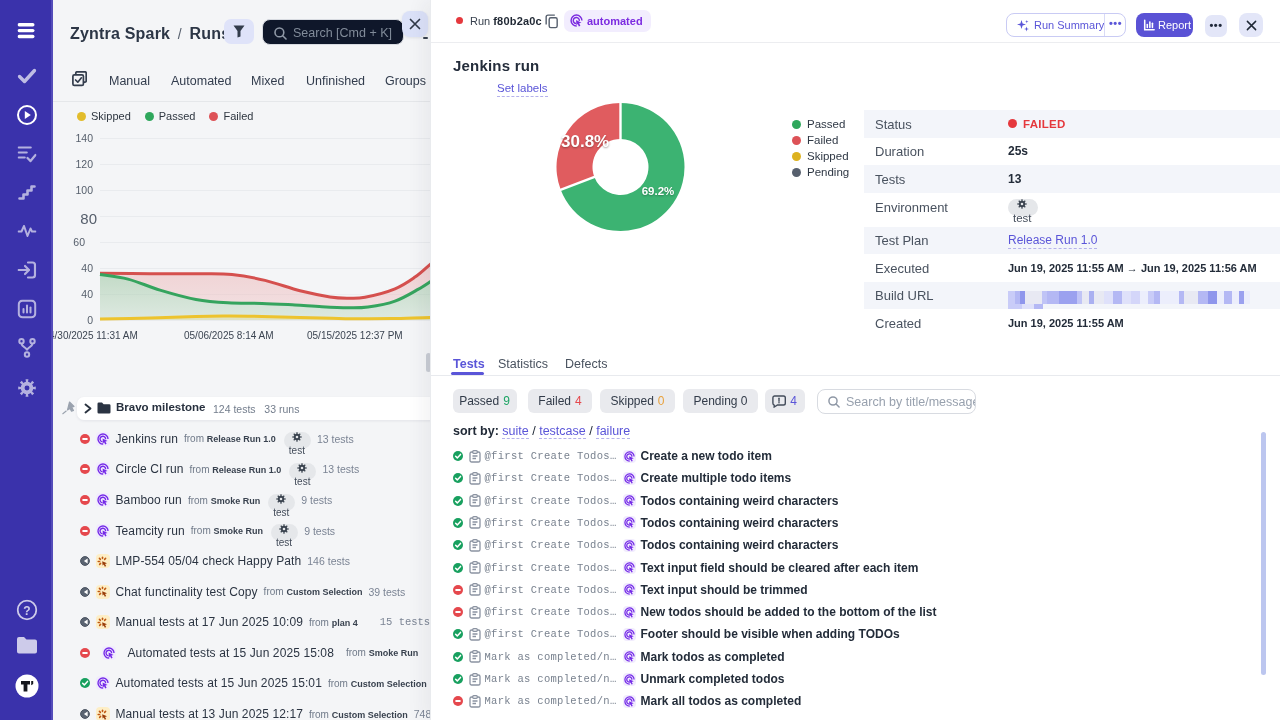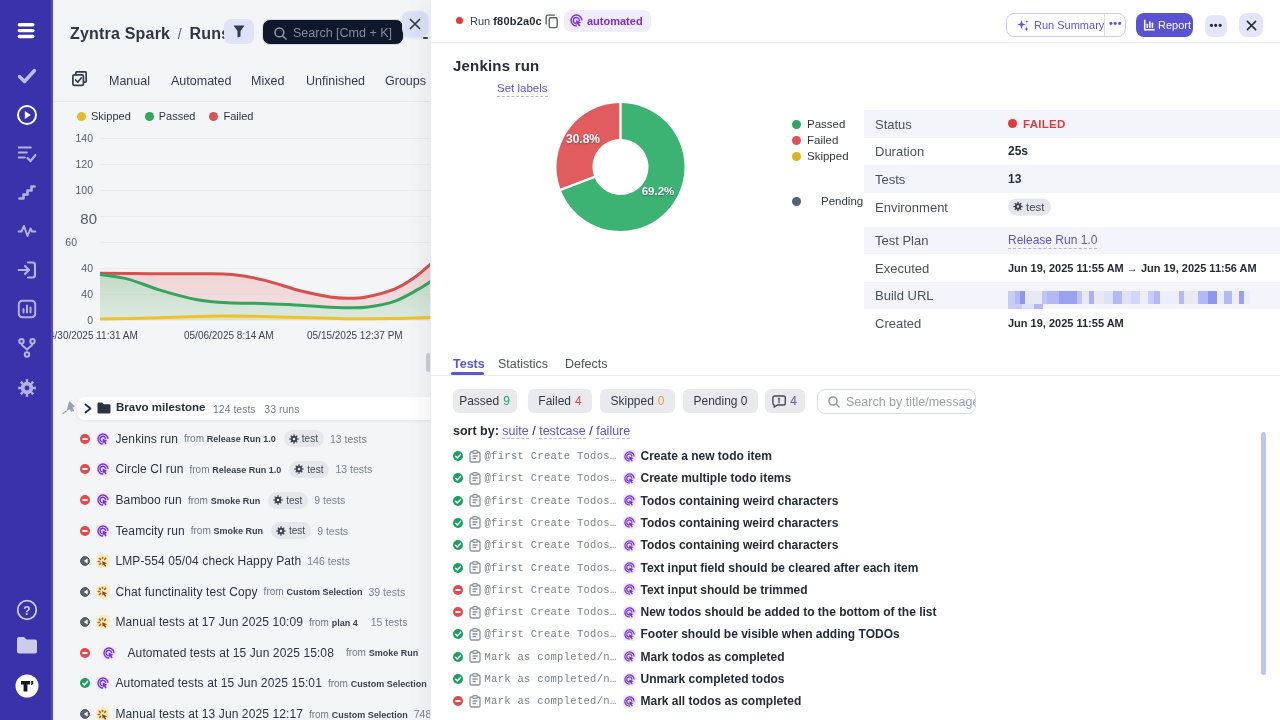--- a/index.html
+++ b/index.html
@@ -8,21 +8,21 @@
   .sidebar { position:absolute; left:0; top:0; width:53px; height:720px; background:#3a32ab; }
   .sidebar .edge { position:absolute; right:0; top:0; width:2px; height:720px; background:#6a63c4; opacity:.55; }
   .sicon { position:absolute; left:50%; transform:translate(-50%,-50%); }
   .leftpanel { position:absolute; left:53px; top:0; width:1227px; height:720px; background:#f4f5f7; overflow:hidden; }
   .drawer { position:absolute; left:430px; top:0; width:850px; height:720px; background:#fff; border-left:1px solid #e9ebee; box-shadow:-8px 0 16px rgba(30,34,60,.05); }
   .row { position:absolute; display:flex; align-items:center; white-space:nowrap; }
   .rname { font-size:12px; color:#2b3442; font-weight:500; letter-spacing:.1px; }
   .from { font-size:10px; color:#707a89; }
   .fromb { font-size:9px; color:#39424f; font-weight:700; }
   .ntests { font-size:10.5px; color:#7b8494; }
-  .pill { display:inline-flex; align-items:center; gap:3px; background:#e5e7ea; border-radius:9px; height:17px; padding:0 6px 0 5px; font-size:10px; color:#434c5a; font-weight:500; }
+  .pill { display:inline-flex; align-items:center; gap:3px; background:#e5e7ea; border-radius:9px; height:17px; padding:0 6px 0 5px; font-size:10px; color:#434c5a; font-weight:500;flex-direction:column; }
   .chip { position:absolute; top:389px; height:24px; background:#e9eaee; border-radius:6px; display:flex; align-items:center; justify-content:center; gap:4px; font-size:12px; font-weight:500; color:#323b49; }
   .ilabel { position:absolute; left:11px; top:50%; transform:translateY(-50%); font-size:13px; color:#49525f; font-weight:500; }
   .ival { position:absolute; left:144px; top:50%; transform:translateY(-50%); font-size:12px; color:#232c39; font-weight:700; white-space:nowrap; }
   .irow { position:absolute; left:433px; width:417px; height:27.5px; }
   .irow.str { background:#f3f5fa; }
   .trow { position:absolute; display:flex; align-items:center; white-space:nowrap; height:20px; }
   .mono { font-family:"Liberation Mono", monospace; font-size:10.5px; color:#79828f; letter-spacing:.3px; }
   .ttitle { font-size:12px; color:#232c39; font-weight:700; }
   .plink { color:#5a55d8; }
 </style></head>
@@ -141,21 +141,21 @@
       <span>Skipped</span>
     <span style="width:9px;height:9px;border-radius:50%;background:#2fa75c;margin-left:9px;"></span>
       <span>Passed</span>
     <span style="width:9px;height:9px;border-radius:50%;background:#dd5257;margin-left:9px;"></span>
       <span>Failed</span>
   </div>
   <div class="abs" style="left:0; top:132px; width:40px; text-align:right; font-size:10.5px; color:#555e6b;">140</div>
   <div class="abs" style="left:0; top:158px; width:40px; text-align:right; font-size:10.5px; color:#555e6b;">120</div>
   <div class="abs" style="left:0; top:184px; width:40px; text-align:right; font-size:10.5px; color:#555e6b;">100</div>
   <div class="abs" style="left:0; top:210px; width:44px; text-align:right; font-size:15px; color:#555e6b;">80</div>
-  <div class="abs" style="left:0; top:236px; width:24px; text-align:right; font-size:10.5px; color:#555e6b;">60</div>
+  <div class="abs" style="left:0; top:236px; width:32px; text-align:right; font-size:10.5px; color:#555e6b;">60</div>
   <div class="abs" style="left:0; top:262px; width:40px; text-align:right; font-size:10.5px; color:#555e6b;">40</div>
   <div class="abs" style="left:0; top:288px; width:40px; text-align:right; font-size:10.5px; color:#555e6b;">40</div>
   <div class="abs" style="left:0; top:314px; width:40px; text-align:right; font-size:10.5px; color:#555e6b;">0</div>
   <div class="abs" style="left:47px; top:138px; width:1180px; height:1px; background:#e9ebee;"></div>
   <div class="abs" style="left:47px; top:164px; width:1180px; height:1px; background:#e9ebee;"></div>
   <div class="abs" style="left:47px; top:190px; width:1180px; height:1px; background:#e9ebee;"></div>
   <div class="abs" style="left:47px; top:216px; width:1180px; height:1px; background:#e9ebee;"></div>
   <div class="abs" style="left:47px; top:242px; width:1180px; height:1px; background:#e9ebee;"></div>
   <div class="abs" style="left:47px; top:268px; width:1180px; height:1px; background:#e9ebee;"></div>
   <div class="abs" style="left:47px; top:294px; width:1180px; height:1px; background:#eceef1;"></div>
@@ -344,21 +344,21 @@
             <path d="M2.4 2.4 l1 1"></path>
             <path d="M1.2 5.5 h1.4"></path>
             <path d="M2.6 8.4 l1 -1"></path>
             <path d="M8.6 2.4 l-1 1"></path>
           </g>
           <path d="M5.2 5.2 L10 7.2 L8 8 L9.2 10 L7.8 10.7 L6.8 8.6 L5.6 9.6 Z" fill="#993d08"></path>
         </svg>
       </span>
     <span class="rname">Manual tests at 17 Jun 2025 10:09</span>
     <span class="from">from <span class="fromb">plan 4</span></span>
-    <span class="ntests" style="margin-left:7px;">15 tests</span>
+    <span class="ntests" style="margin-left:16px;font-family:Liberation Mono, monospace;">15 tests</span>
   </div>
   <div class="row" style="left:26.5px; top:642.8px; height:20px; gap:12px;">
     <svg width="10" height="10" viewBox="0 0 10 10" style="flex:none">
         <circle cx="5" cy="5" r="5" fill="#e5484d"></circle>
         <rect x="2.2" y="4.1" width="5.6" height="1.8" rx="0.9" fill="#fff"></rect>
       </svg>
     <span style="flex:none;width:14px;height:14px;border-radius:4px;background:#f1ecfd;display:inline-flex;align-items:center;justify-content:center;">
         <svg width="12" height="12" viewBox="0 0 12 12">
           <g fill="none" stroke="#7429e8" stroke-width="1.35">
             <path d="M11 6 A5 5 0 1 0 6.2 11"></path>
@@ -475,35 +475,35 @@
 
   <div class="abs" style="left:22px; top:57px; font-size:15px; font-weight:700; color:#242d3b; letter-spacing:.2px;">Jenkins run</div>
   <div class="abs" style="left:22px; top:82px; font-size:11.5px; color:#5a55d8; border-bottom:1px dashed #b5b2ec; padding-bottom:2px;margin-left:44px;">Set labels</div>
 
   <svg class="abs" style="left:125px; top:102px;" width="130" height="130" viewBox="0 0 130 130">
     <path d="M64.50 1.00 A64.0 64.0 0 1 1 4.70 87.81 L38.34 74.98 A28.0 28.0 0 1 0 64.50 37.00 Z" fill="#3cb372"></path>
     <path d="M4.70 87.81 A64.0 64.0 0 0 1 64.50 1.00 L64.50 37.00 A28.0 28.0 0 0 0 38.34 74.98 Z" fill="#e05c5f"></path>
     <line x1="64.50" y1="38.00" x2="64.50" y2="0.00" stroke="#fff" stroke-width="2.4"></line>
     <line x1="39.27" y1="74.62" x2="3.77" y2="88.17" stroke="#fff" stroke-width="2.4"></line>
   </svg>
-  <div class="abs" style="left:130px; top:132px; width:44px; text-align:center; font-size:12px; font-weight:700; color:#fff; text-shadow:0 1px 2px rgba(60,30,30,.45);">30.8%</div>
+  <div class="abs" style="left:130px; top:132px; width:44px; text-align:center; font-size:17px; font-weight:700; color:#fff; text-shadow:0 1px 2px rgba(60,30,30,.45);">30.8%</div>
   <div class="abs" style="left:205px; top:185px; width:44px; text-align:center; font-size:11.5px; font-weight:700; color:#fff; text-shadow:0 1px 2px rgba(20,60,40,.45);">69.2%</div>
   <div class="abs" style="left:361px; top:118px; display:flex; align-items:center; gap:6px;">
       <span style="width:9px;height:9px;border-radius:50%;background:#2fa75c;"></span>
       <span style="font-size:11.5px;color:#2f3845;">Passed</span>
     </div>
   <div class="abs" style="left:361px; top:134px; display:flex; align-items:center; gap:6px;">
       <span style="width:9px;height:9px;border-radius:50%;background:#dd5257;"></span>
       <span style="font-size:11.5px;color:#2f3845;">Failed</span>
     </div>
   <div class="abs" style="left:361px; top:150px; display:flex; align-items:center; gap:6px;">
       <span style="width:9px;height:9px;border-radius:50%;background:#ddb21f;"></span>
       <span style="font-size:11.5px;color:#2f3845;">Skipped</span>
     </div>
-  <div class="abs" style="left:361px; top:166px; display:flex; align-items:center; gap:20px;margin-top:29px;">
+  <div class="abs" style="left:361px; top:166px; display:flex; align-items:center; gap:6px;">
       <span style="width:9px;height:9px;border-radius:50%;background:#57606e;"></span>
       <span style="font-size:11.5px;color:#2f3845;">Pending</span>
     </div>
 
   <div class="irow str" style="top:110px;">
       <span class="ilabel">Status</span>
       <span class="ival" style="display:flex;align-items:center;gap:6px;">
         <span style="width:9px;height:9px;border-radius:50%;background:#e5383d;"></span>
         <span style="color:#e5383d; font-size:11.5px; letter-spacing:.3px;">FAILED</span>
       </span>

